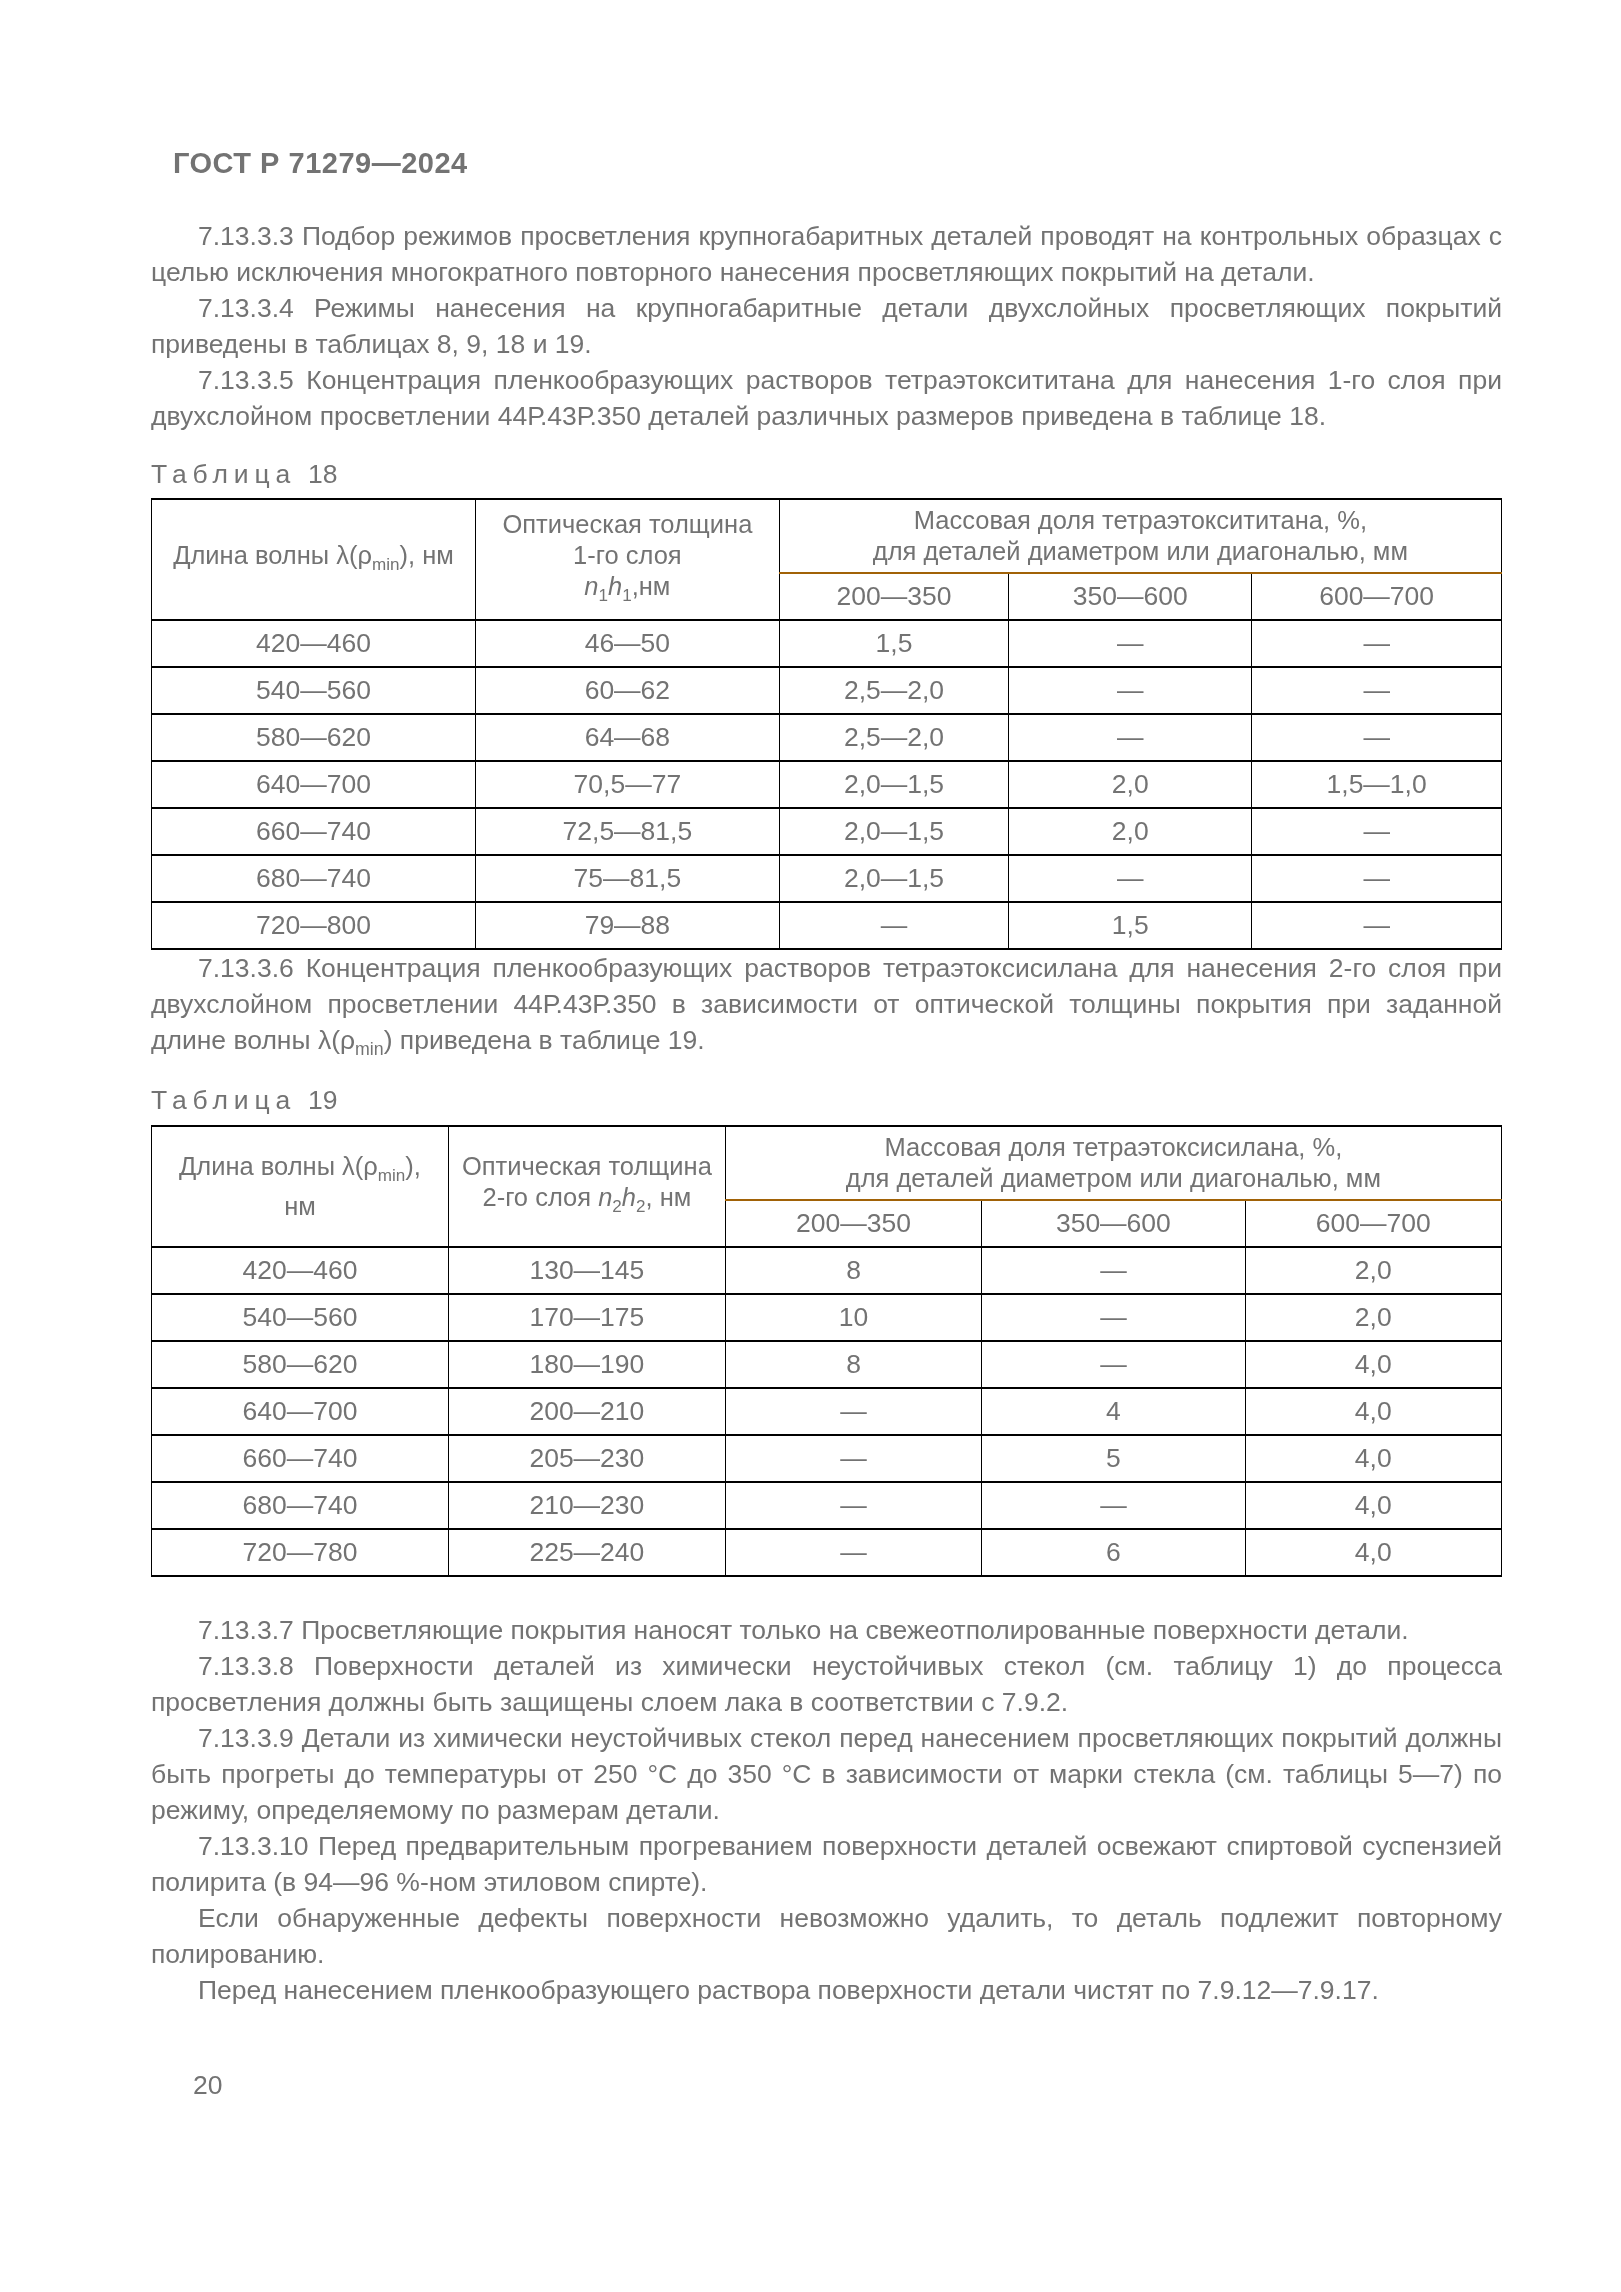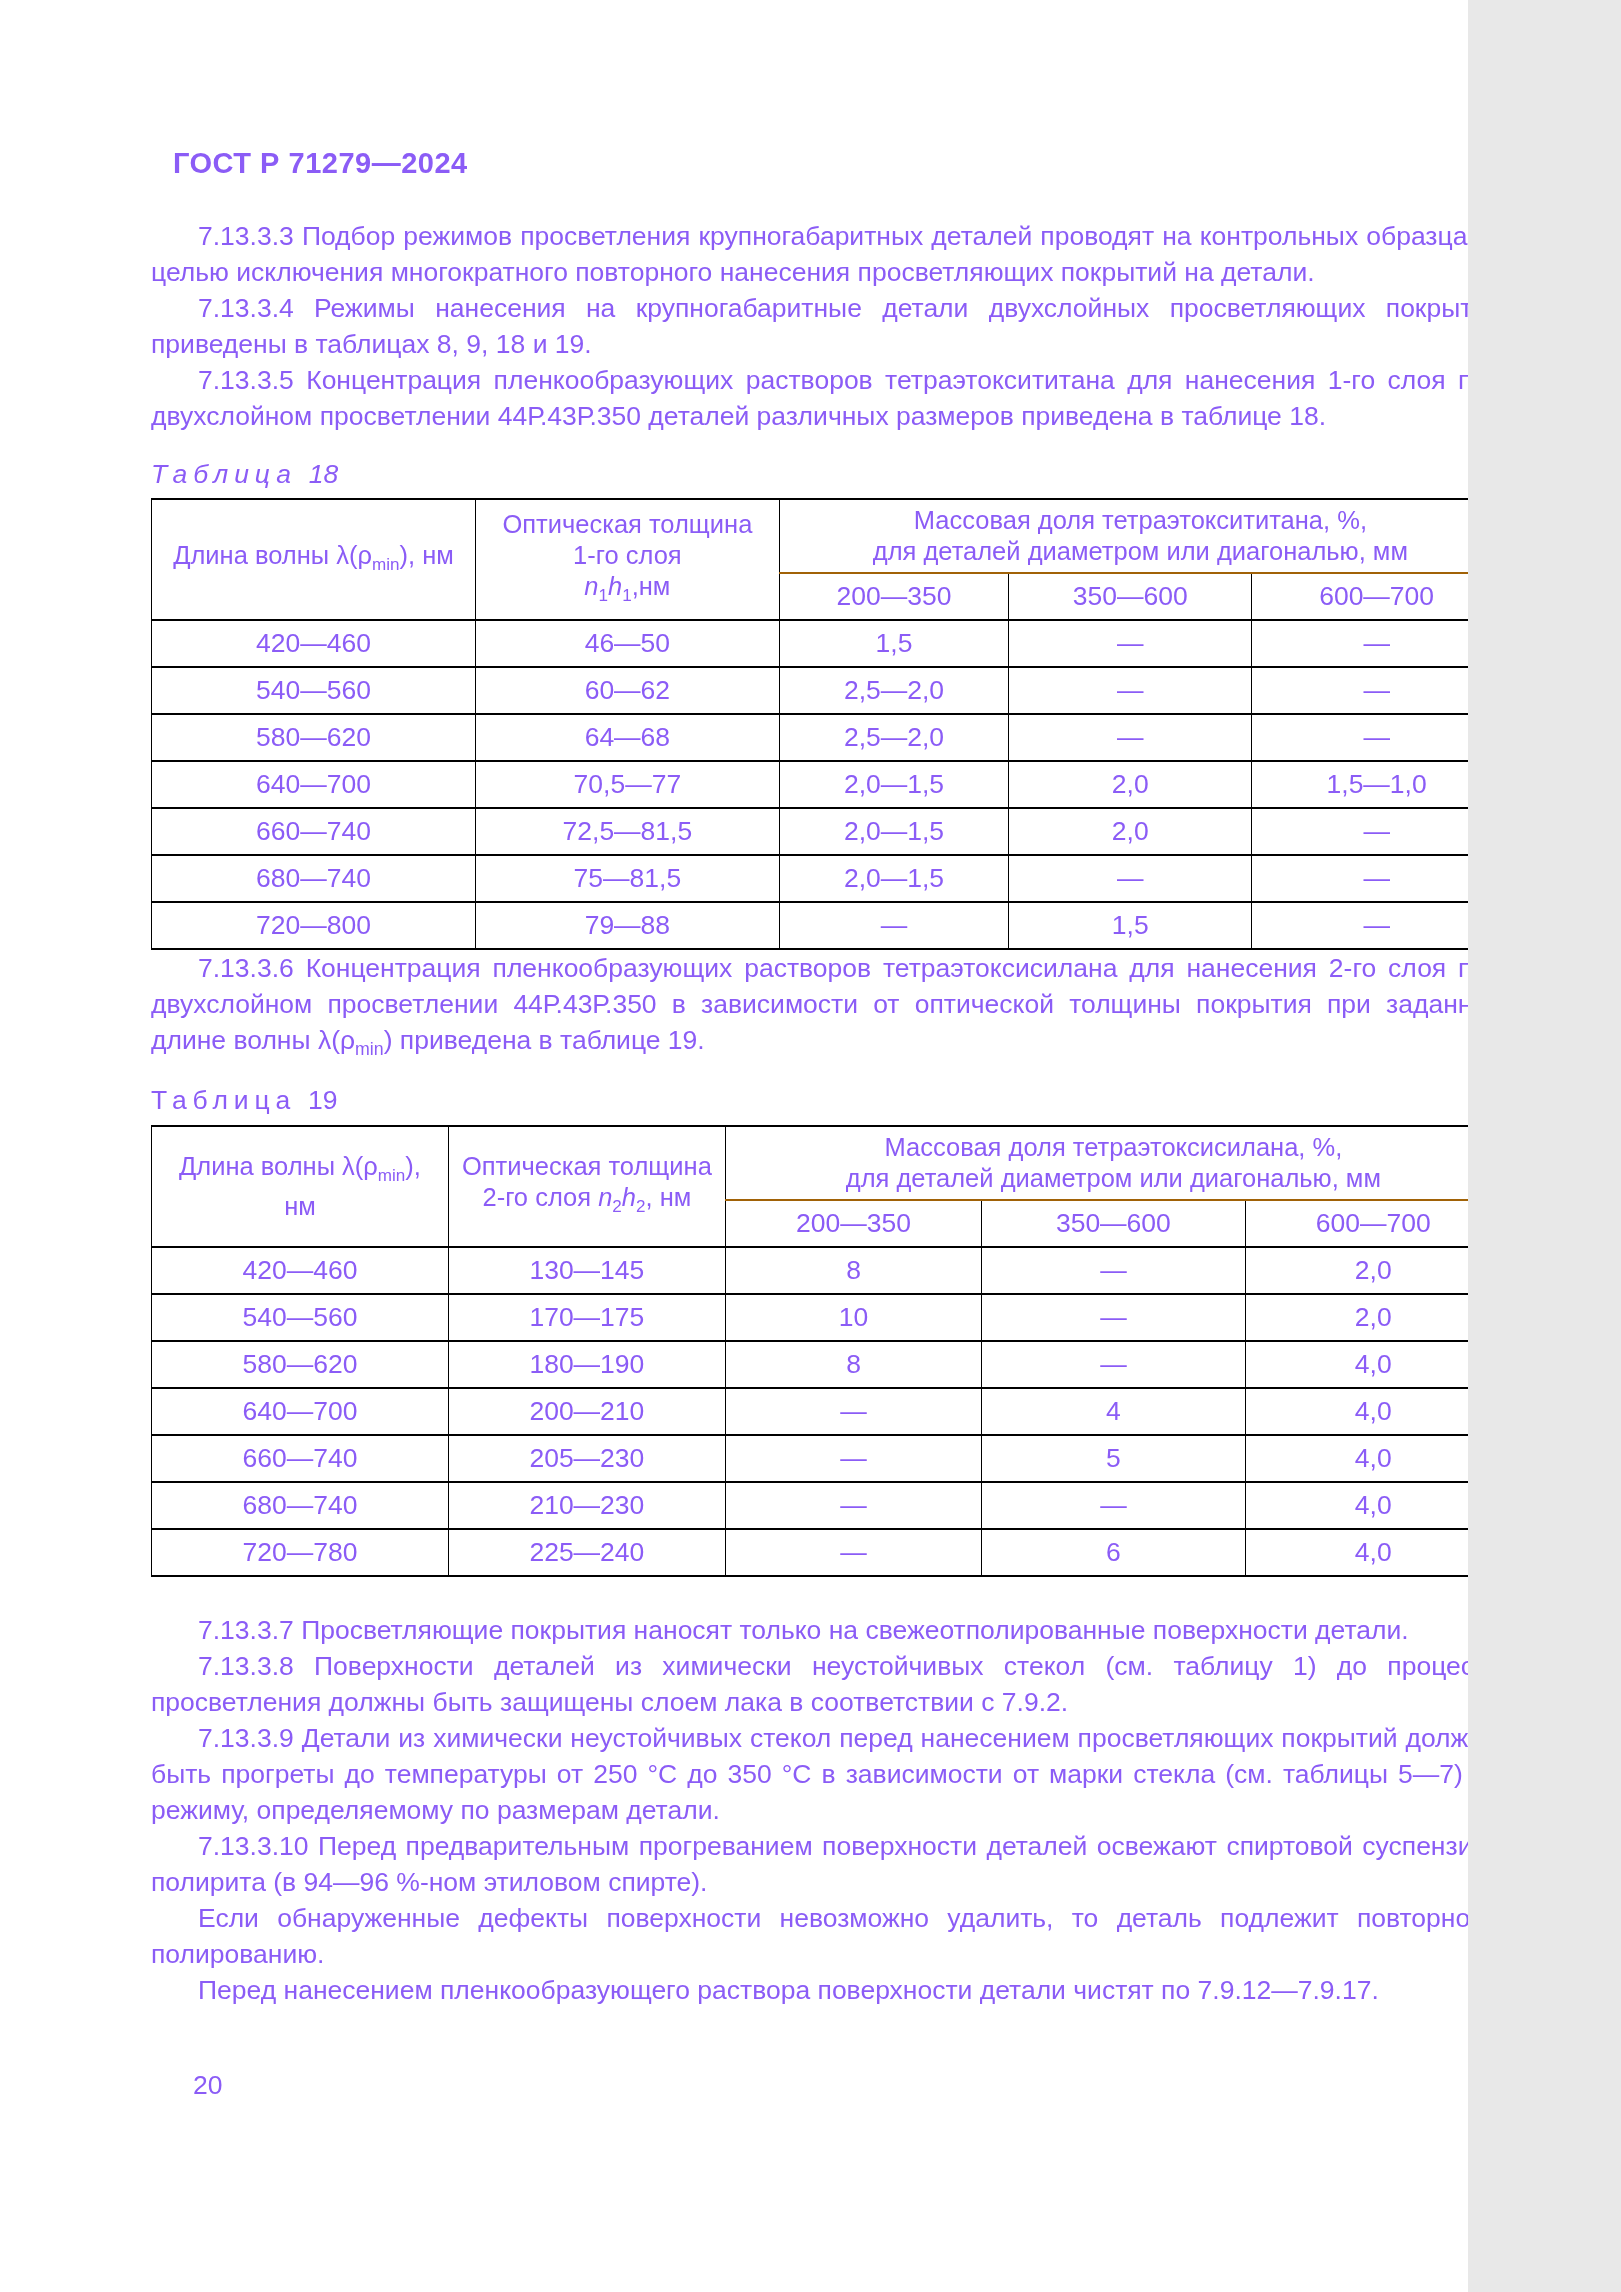--- a/index.html
+++ b/index.html
@@ -1,41 +1,41 @@
 <!DOCTYPE html>
 <html lang="ru"><head>
 <meta charset="utf-8">
 <style>
   html,body{margin:0;padding:0;background:#e8e8e8;}
   .page{
     position:relative;
-    width:1468px;height:2293px;
+    width:1621px;height:2293px;
     background:#ffffff;
     font-family:"Liberation Sans",sans-serif;
-    color:#8b5cf6;
+    color:#737373;
     overflow:hidden;
   }
   .doc-code{
     position:absolute;left:173px;top:147px;
     font-size:29px;font-weight:bold;letter-spacing:0.5px;
   }
   .content{
     position:absolute;left:151px;top:218px;width:1351px;
   }
   .content p{
     margin:0;
     font-size:26.5px;line-height:36px;
     text-align:justify;text-indent:47px;
   }
   .caption{
     font-size:26.5px;line-height:29px;
   }
   .cap-word{letter-spacing:5.9px;}
   .cap-num{margin-left:11.8px;}
-  .cap18{margin-top:25.5px;font-style:italic;}
+  .cap18{margin-top:25.5px;}
   .cap19{margin-top:18.6px;}
   .p4{margin-top:31px;}
   .pblock2{margin-top:35px;}
   table.gost{
     width:100%;
     border-collapse:collapse;
     margin-top:9.8px;
     table-layout:fixed;
   }
   table.gost th, table.gost td{

